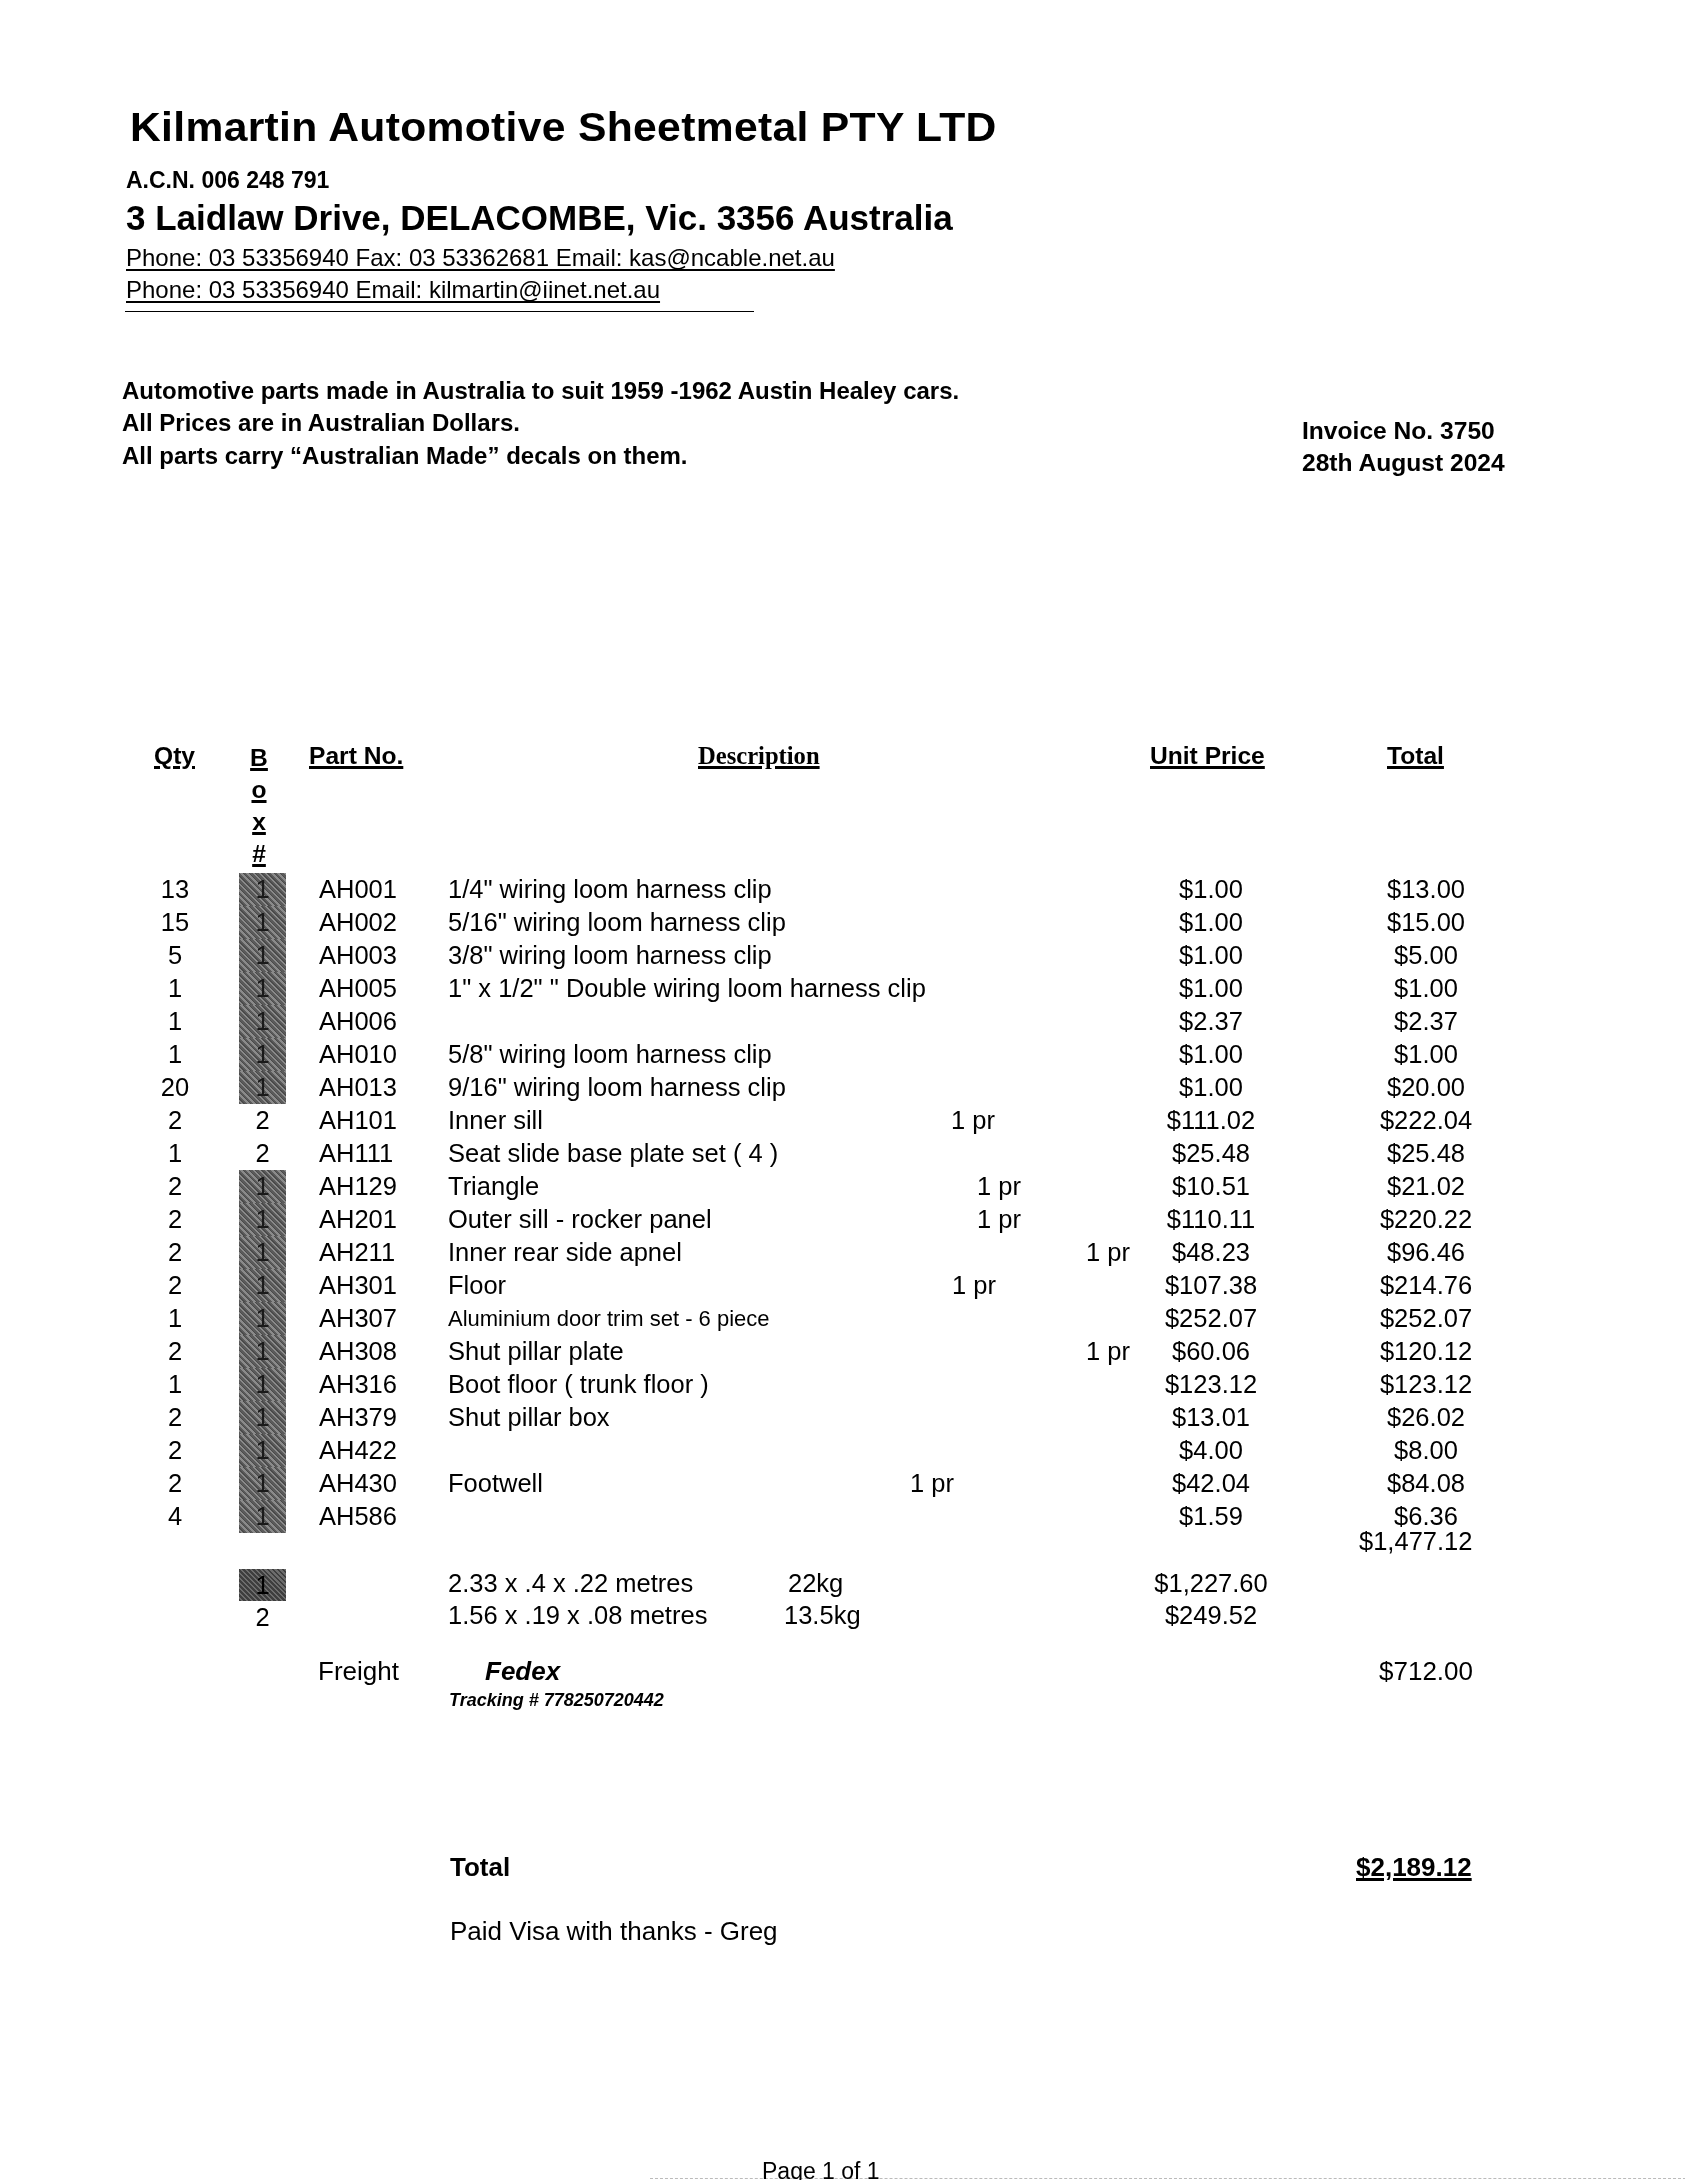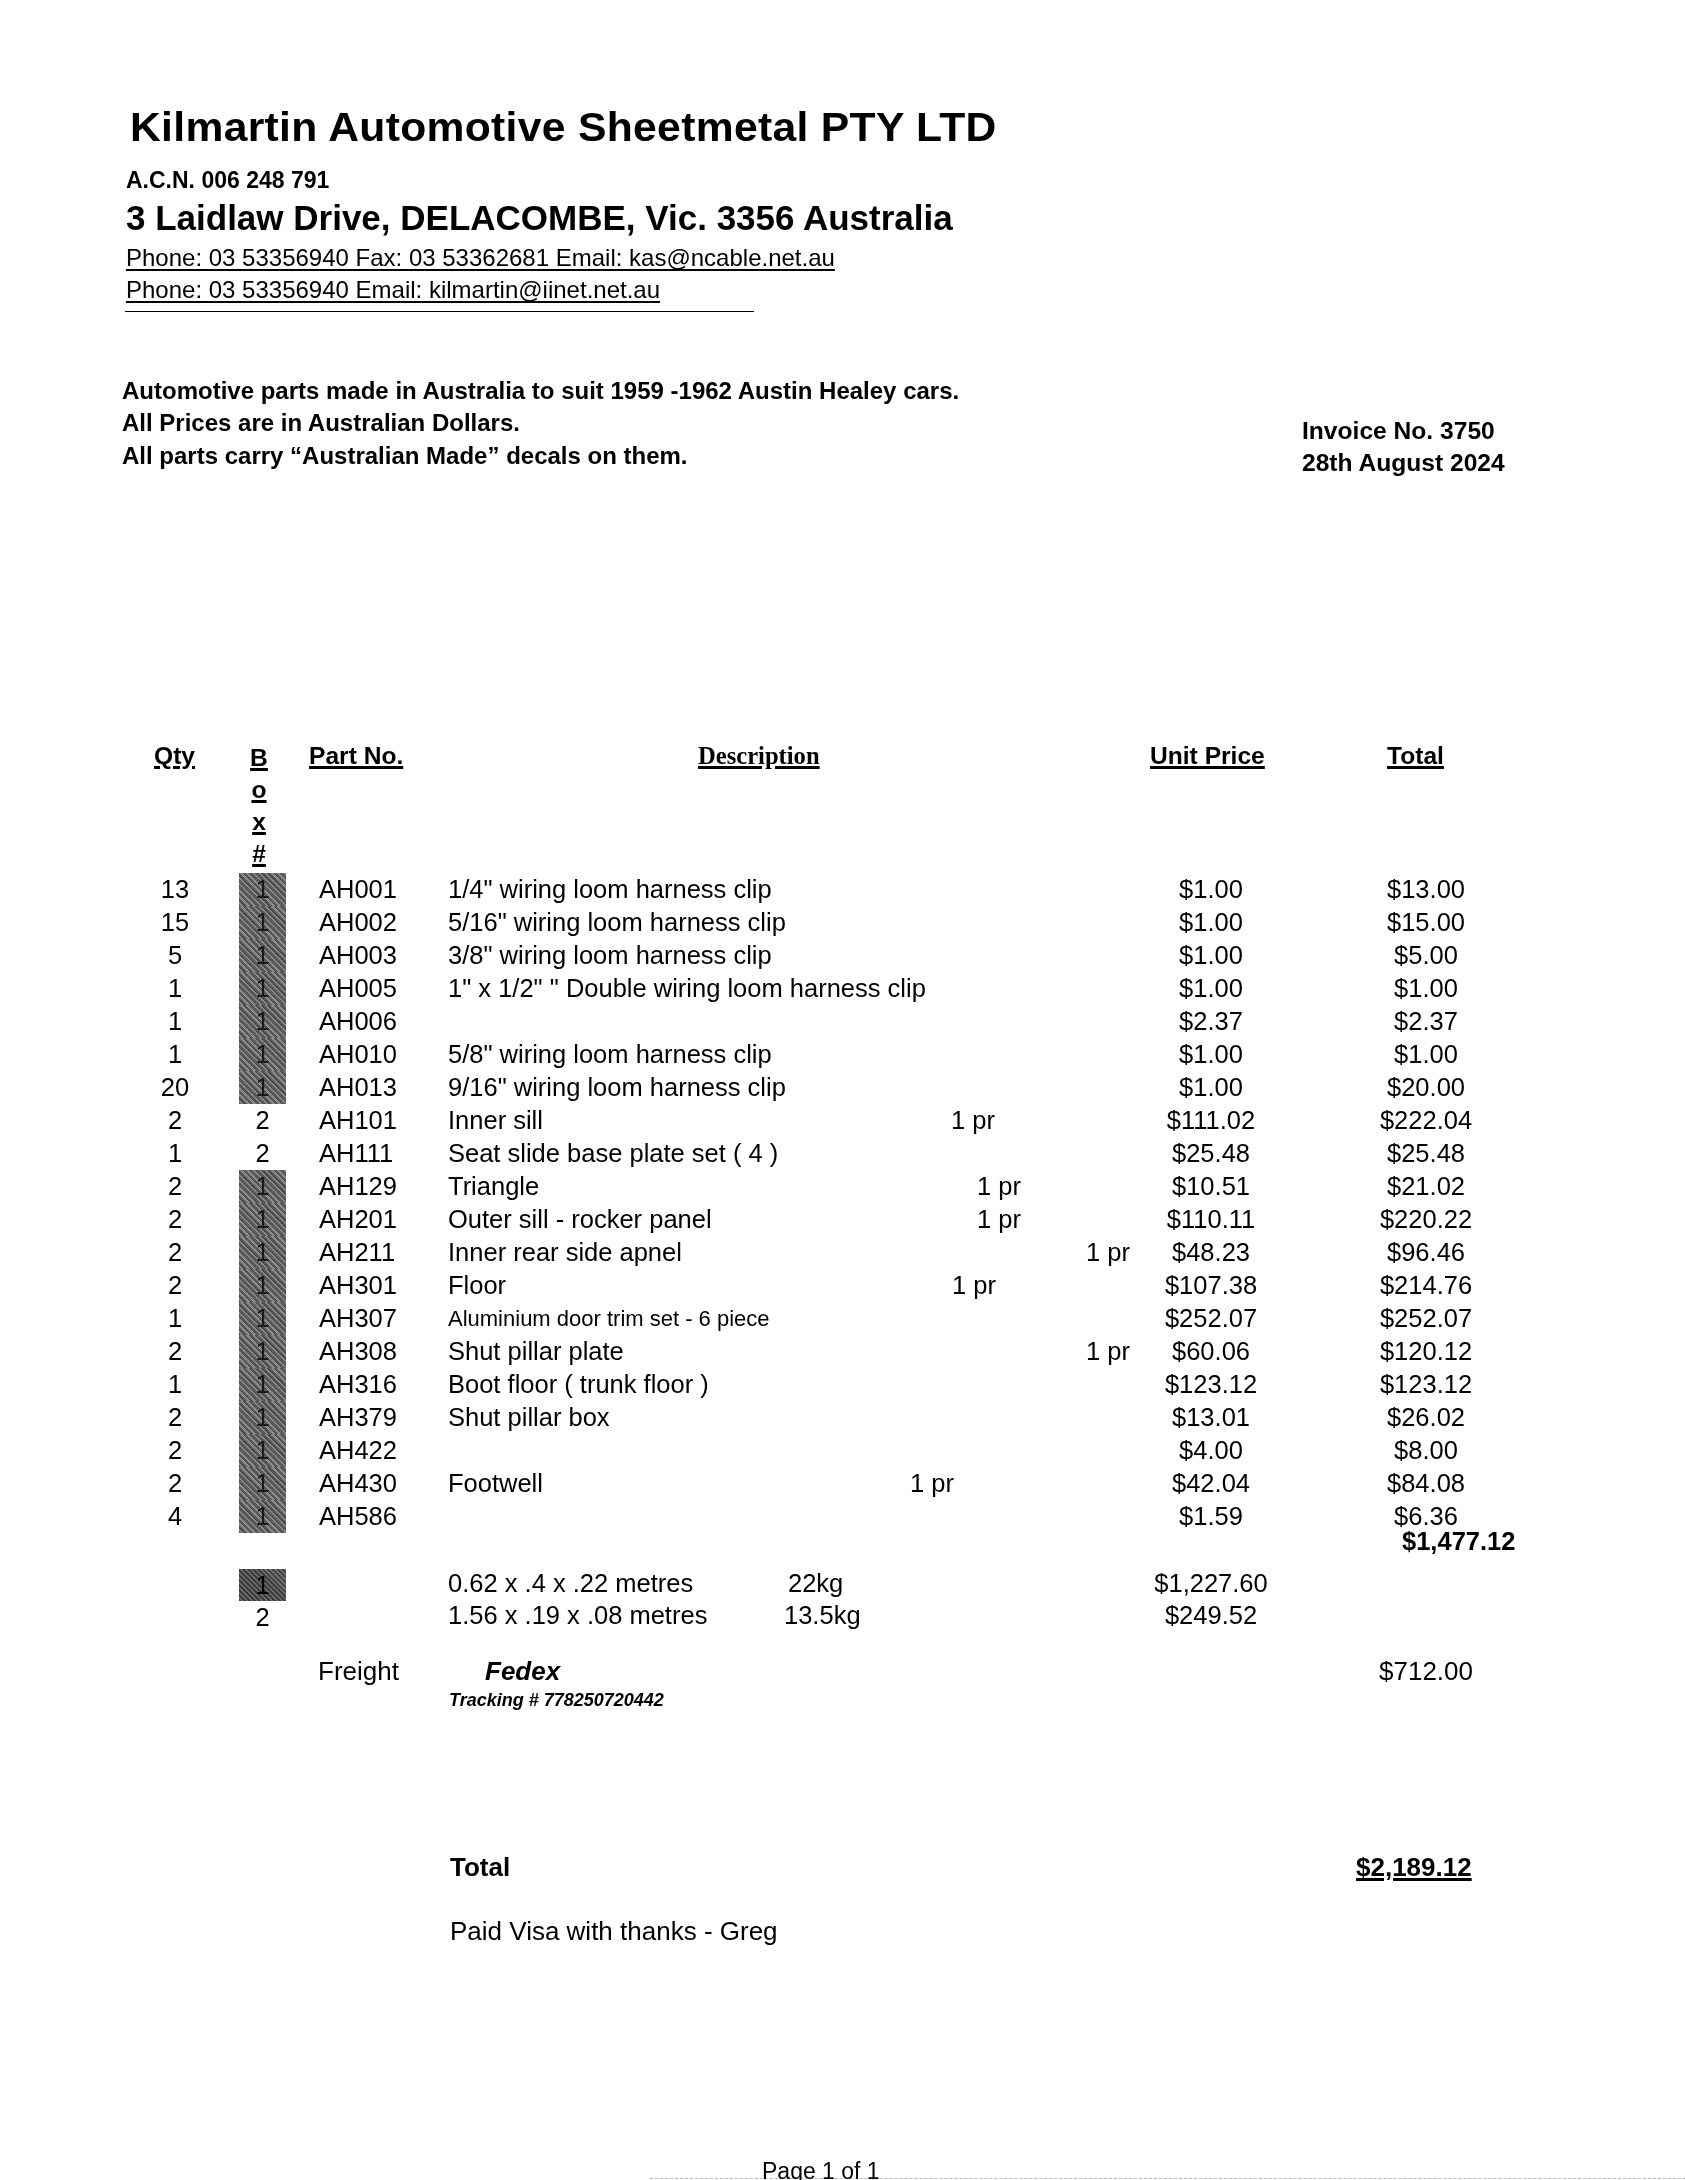--- a/index.html
+++ b/index.html
@@ -35,21 +35,21 @@
   .c-box { left: 239px; width: 47px; text-align: center; }
   .c-box.shade { background: repeating-linear-gradient(45deg, #5b5b5b 0 1.8px, #8a8a8a 1.8px 3.5px, #4a4a4a 3.5px 4.4px);
                  color: #1a1a1a; }
   .c-part { left: 319px; }
   .c-desc { left: 448px; }
   .c-desc.small { font-size: 22px; }
   .c-suffix { }
   .c-unit { left: 1132px; width: 158px; text-align: center; }
   .c-total { left: 1334px; width: 184px; text-align: center; }
 
-  .subtotal { left: 1402px; top: 1527px; font-size: 25.5px; font-weight: bold; }
+  .subtotal { left: 1359px; top: 1527px; font-size: 25.5px; font-weight: normal; }
   .ship-box { left: 239px; width: 47px; height: 32px; text-align: center; font-size: 25.5px; line-height: 32px; }
   .ship-box.shade { background: repeating-linear-gradient(45deg, #3e3e3e 0 1.8px, #6c6c6c 1.8px 3.5px); }
   .ship-desc { left: 448px; font-size: 25.5px; }
   .ship-wt { font-size: 25.5px; }
   .ship-price { left: 1132px; width: 158px; text-align: center; font-size: 25.5px; }
 
   .freight-label { left: 318px; top: 1656px; font-size: 26px; font-weight: normal; }
   .freight-carrier { left: 449px; top: 1656px; font-size: 26px; font-weight: bold; font-style: italic; margin-left: 36px; }
   .freight-track { left: 449px; top: 1690px; font-size: 18px; font-weight: bold; font-style: italic; }
   .freight-amt { left: 1334px; width: 184px; text-align: center; top: 1656px; font-size: 26px; }
@@ -252,21 +252,21 @@
       <span class="c-box shade">1</span>
       <span class="c-part">AH586</span>
       <span class="c-unit">$1.59</span>
       <span class="c-total">$6.36</span>
     </div>
   </div>
 
 <div class="abs subtotal">$1,477.12</div>
 
 <div class="abs ship-box shade" style="top:1569px;">1</div>
-<div class="abs ship-desc" style="top:1569px;">0.62 x .4 x .22 metres</div>
+<div class="abs ship-desc" style="top:1569px;">2.33 x .4 x .22 metres</div>
 <div class="abs ship-wt" style="left:788px; top:1569px;">22kg</div>
 <div class="abs ship-price" style="top:1569px;">$1,227.60</div>
 
 <div class="abs ship-box" style="top:1601px;">2</div>
 <div class="abs ship-desc" style="top:1601px;">1.56 x .19 x .08 metres</div>
 <div class="abs ship-wt" style="left:784px; top:1601px;">13.5kg</div>
 <div class="abs ship-price" style="top:1601px;">$249.52</div>
 
 <div class="abs freight-label">Freight</div>
 <div class="abs freight-carrier">Fedex</div>

